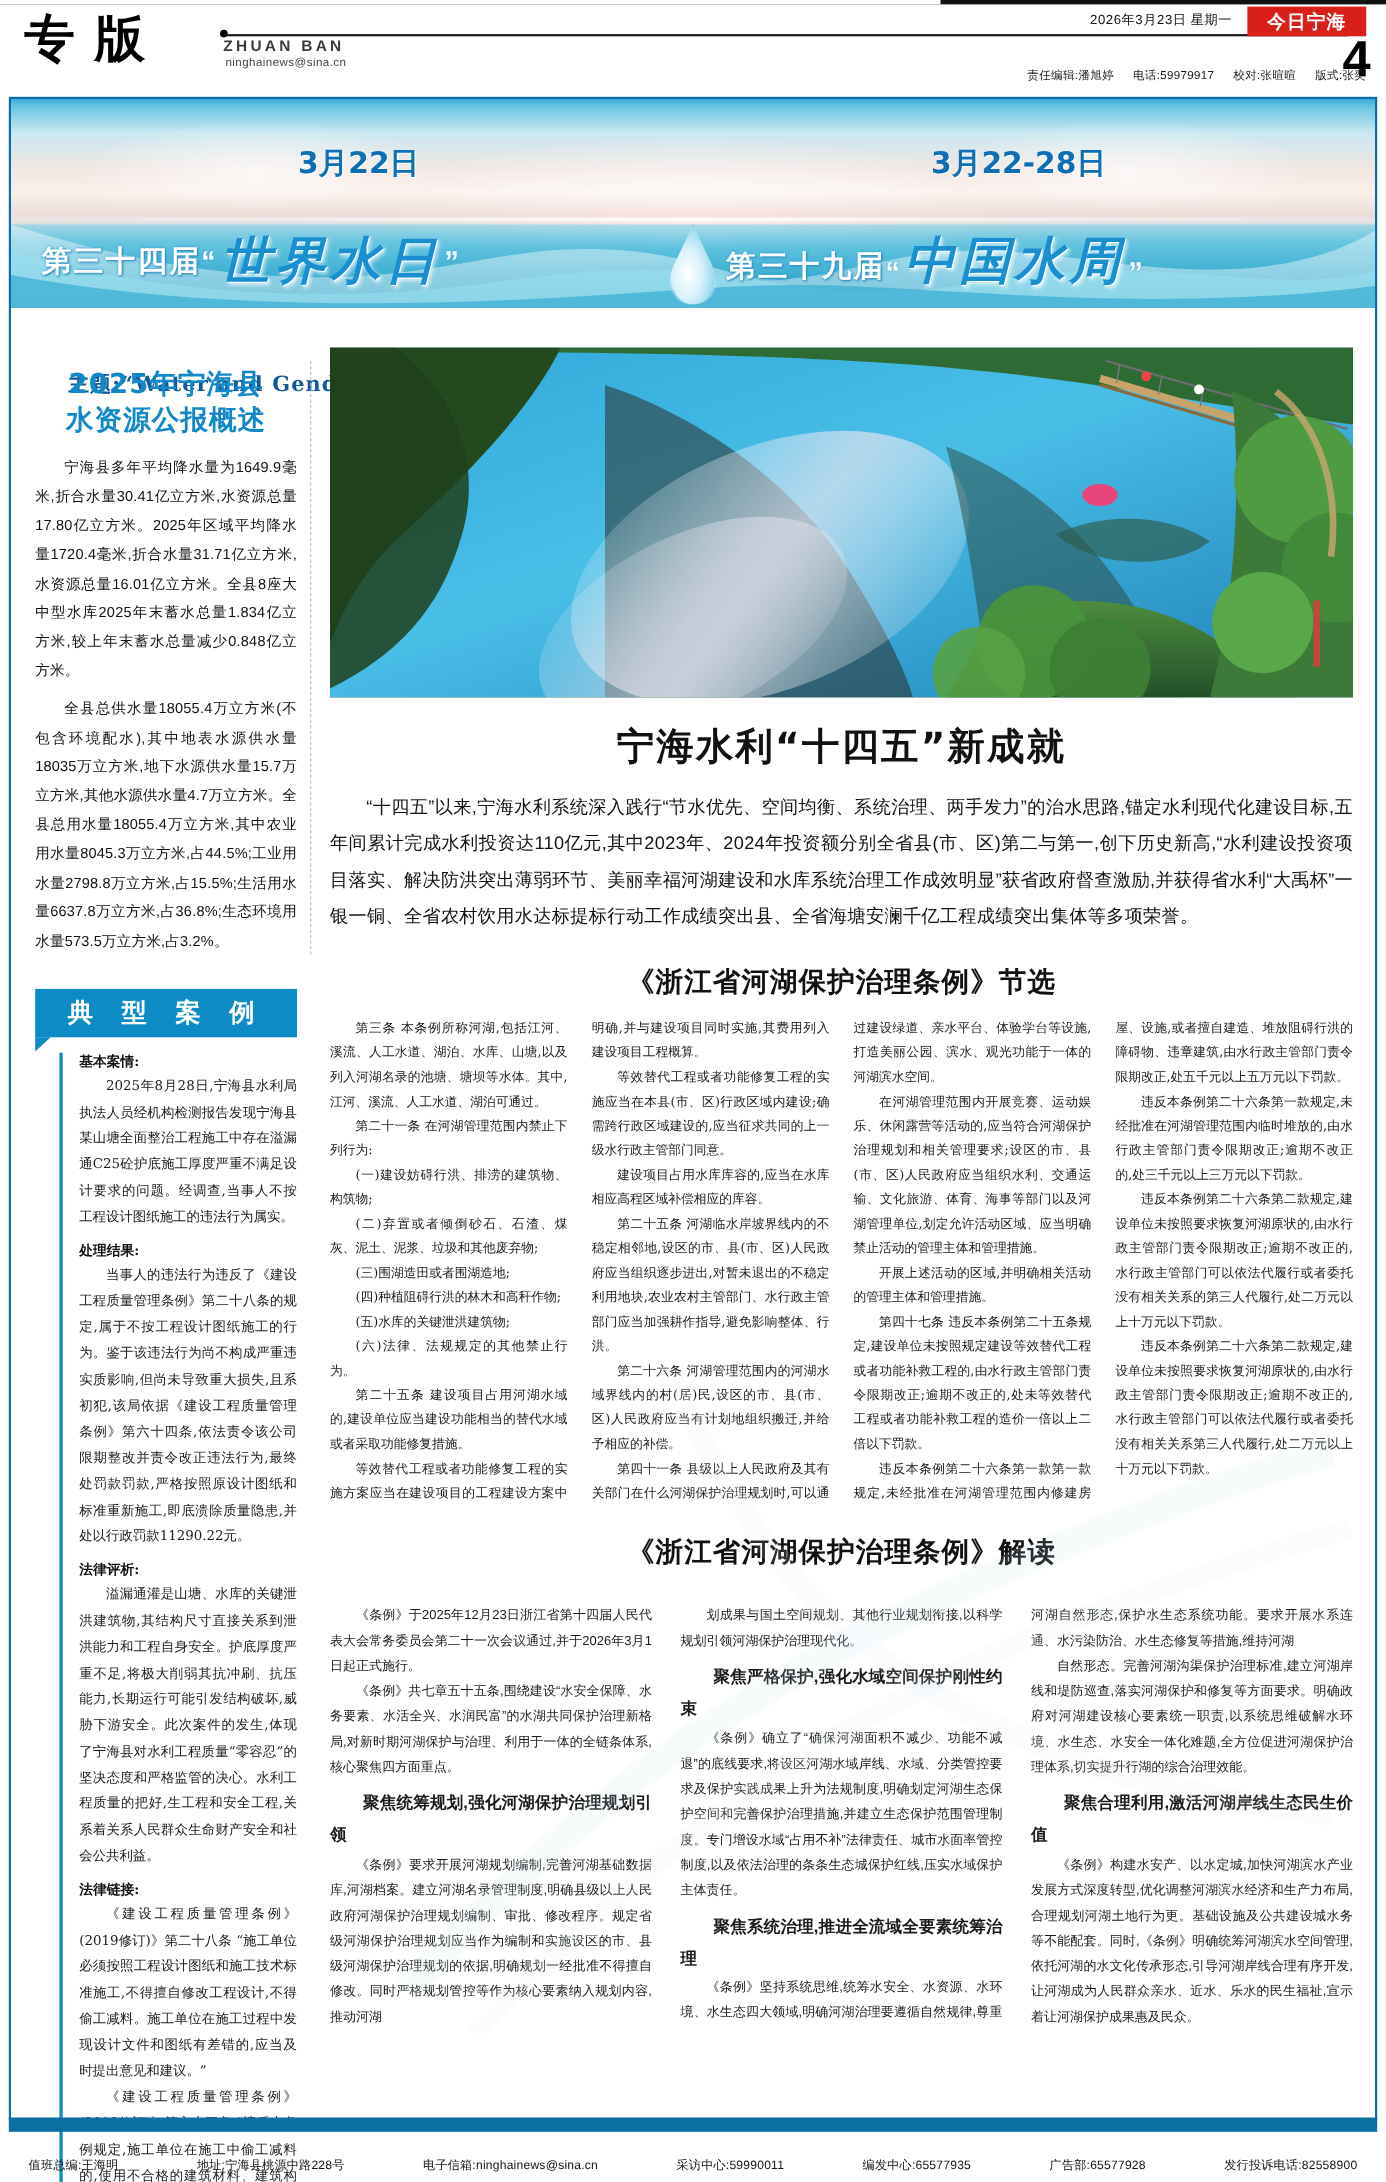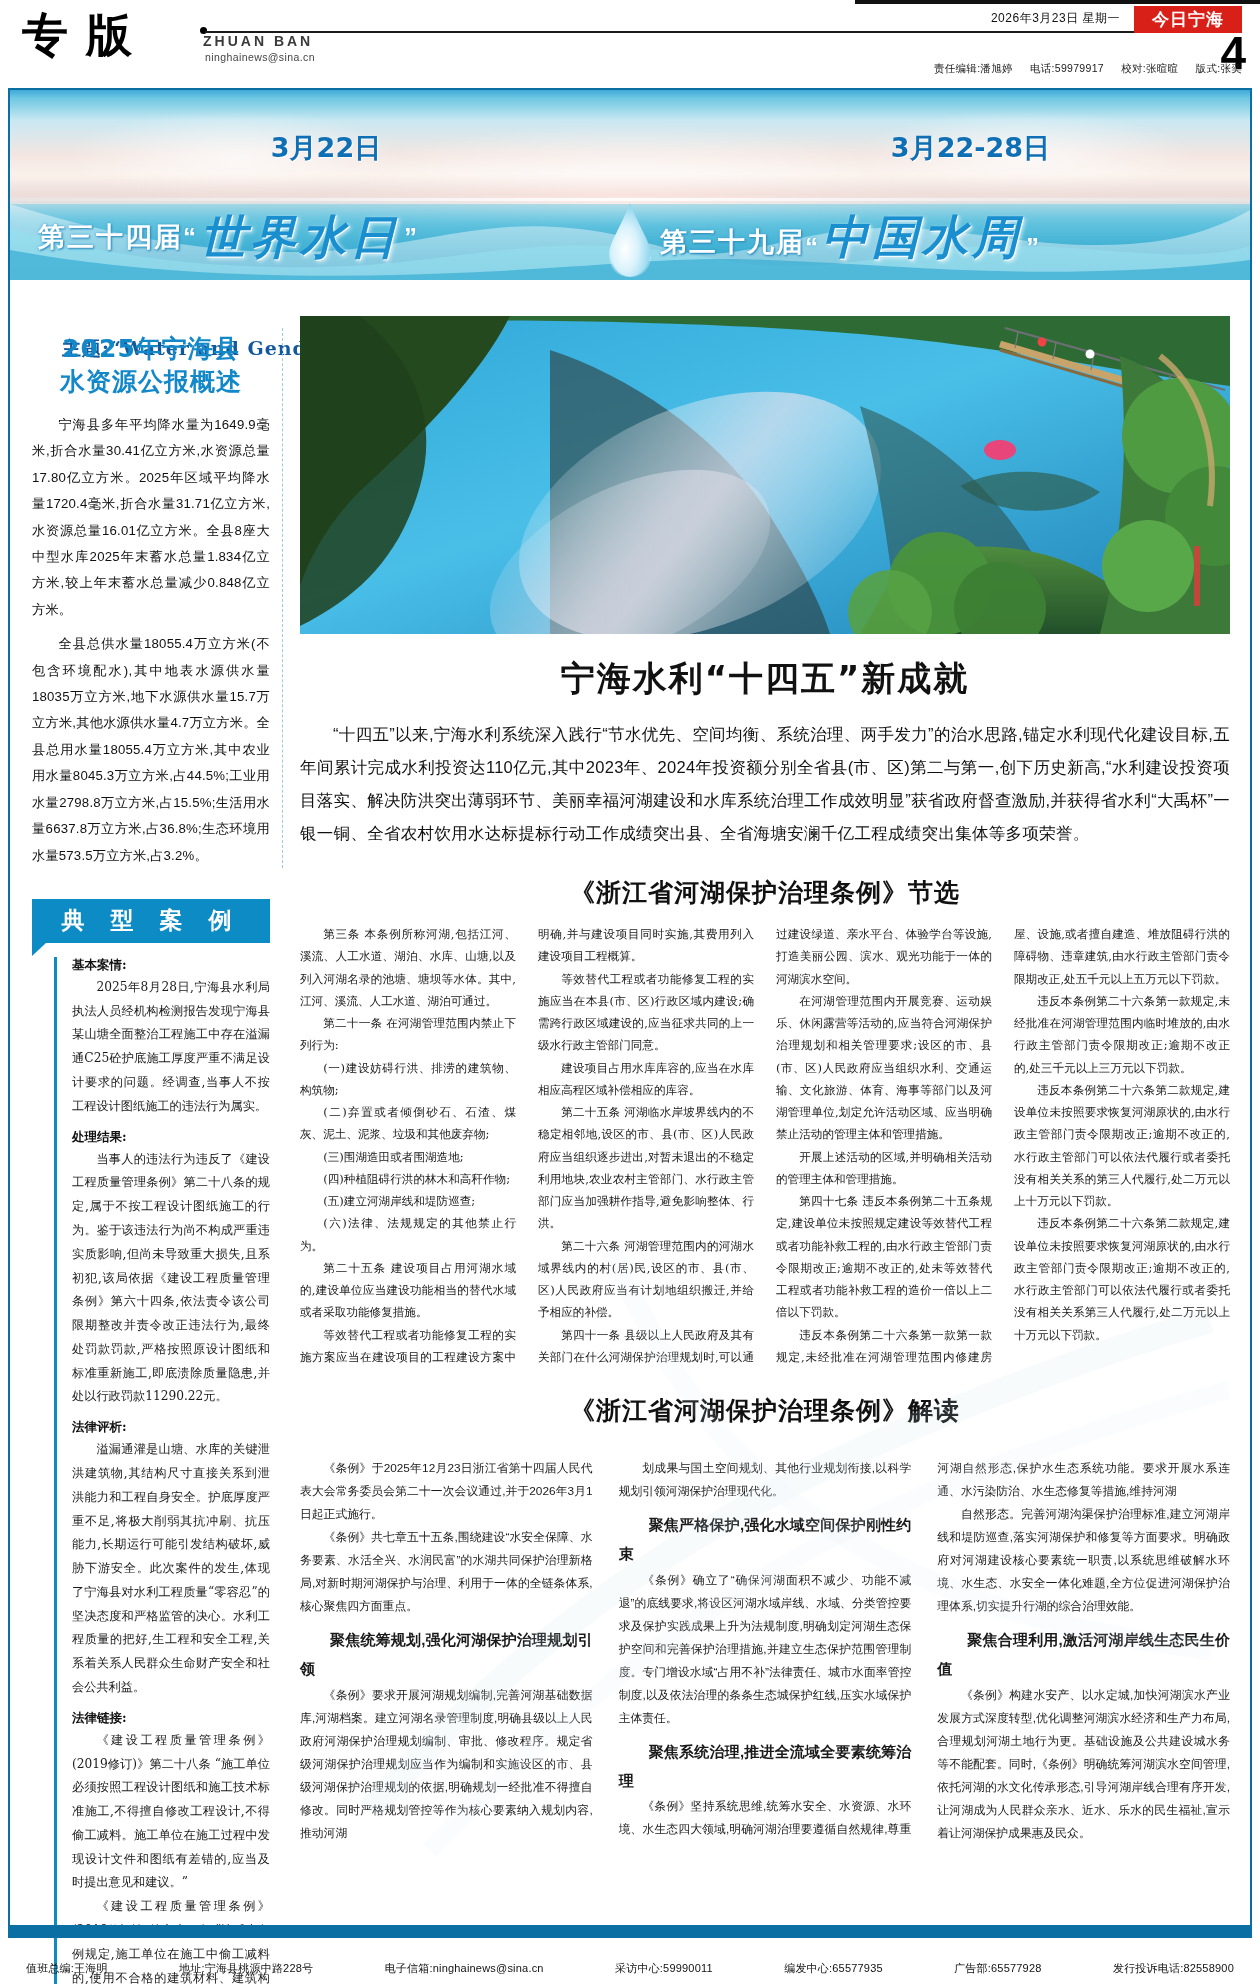--- a/index.html
+++ b/index.html
@@ -97,21 +97,21 @@
   }
   .banner .wave-svg { position:absolute; left:0; bottom:0; width:1240px; height:96px; }
 
   .bn-date-left {
     position:absolute; left:196px; top:40px; width:240px; text-align:center;
     font-size:27px; font-weight:bold; color:#0e6fb5; letter-spacing:0px;
     font-family:"DejaVu Sans","Liberation Sans",sans-serif;
     text-shadow:1px 1px 0 rgba(255,255,255,.9);
   }
   .bn-date-right {
-    position:absolute; right:200px; top:40px; width:280px; text-align:right;
+    position:absolute; right:184px; top:40px; width:280px; text-align:center;
     font-size:27px; font-weight:bold; color:#0e6fb5;
     font-family:"DejaVu Sans","Liberation Sans",sans-serif;
     text-shadow:1px 1px 0 rgba(255,255,255,.9);
   }
   .bn-title-left {
     position:absolute; left:28px; top:124px;
     display:flex; align-items:center; white-space:nowrap;
   }
   .bn-title-right {
     position:absolute; left:650px; top:124px;
@@ -424,21 +424,21 @@
 
       <div class="sec-title">《浙江省河湖保护治理条例》节选</div>
 
       <div class="cols4">
         <p>第三条  本条例所称河湖,包括江河、溪流、人工水道、湖泊、水库、山塘,以及列入河湖名录的池塘、塘坝等水体。其中,江河、溪流、人工水道、湖泊可通过。</p>
         <p>第二十一条  在河湖管理范围内禁止下列行为:</p>
         <p>(一)建设妨碍行洪、排涝的建筑物、构筑物;</p>
         <p>(二)弃置或者倾倒砂石、石渣、煤灰、泥土、泥浆、垃圾和其他废弃物;</p>
         <p>(三)围湖造田或者围湖造地;</p>
         <p>(四)种植阻碍行洪的林木和高秆作物;</p>
-        <p>(五)建立河湖岸线和堤防巡查;</p>
+        <p>(五)水库的关键泄洪建筑物;</p>
         <p>(六)法律、法规规定的其他禁止行为。</p>
         <p>第二十五条  建设项目占用河湖水域的,建设单位应当建设功能相当的替代水域或者采取功能修复措施。</p>
         <p>等效替代工程或者功能修复工程的实施方案应当在建设项目的工程建设方案中明确,并与建设项目同时实施,其费用列入建设项目工程概算。</p>
         <p>等效替代工程或者功能修复工程的实施应当在本县(市、区)行政区域内建设;确需跨行政区域建设的,应当征求共同的上一级水行政主管部门同意。</p>
 
         <p>建设项目占用水库库容的,应当在水库相应高程区域补偿相应的库容。</p>
         <p>第二十五条  河湖临水岸坡界线内的不稳定相邻地,设区的市、县(市、区)人民政府应当组织逐步进出,对暂未退出的不稳定利用地块,农业农村主管部门、水行政主管部门应当加强耕作指导,避免影响整体、行洪。</p>
         <p>第二十六条  河湖管理范围内的河湖水域界线内的村(居)民,设区的市、县(市、区)人民政府应当有计划地组织搬迁,并给予相应的补偿。</p>
         <p>第四十一条  县级以上人民政府及其有关部门在什么河湖保护治理规划时,可以通过建设绿道、亲水平台、体验学台等设施,打造美丽公园、滨水、观光功能于一体的河湖滨水空间。</p>
         <p>在河湖管理范围内开展竞赛、运动娱乐、休闲露营等活动的,应当符合河湖保护治理规划和相关管理要求;设区的市、县(市、区)人民政府应当组织水利、交通运输、文化旅游、体育、海事等部门以及河湖管理单位,划定允许活动区域、应当明确禁止活动的管理主体和管理措施。</p>

